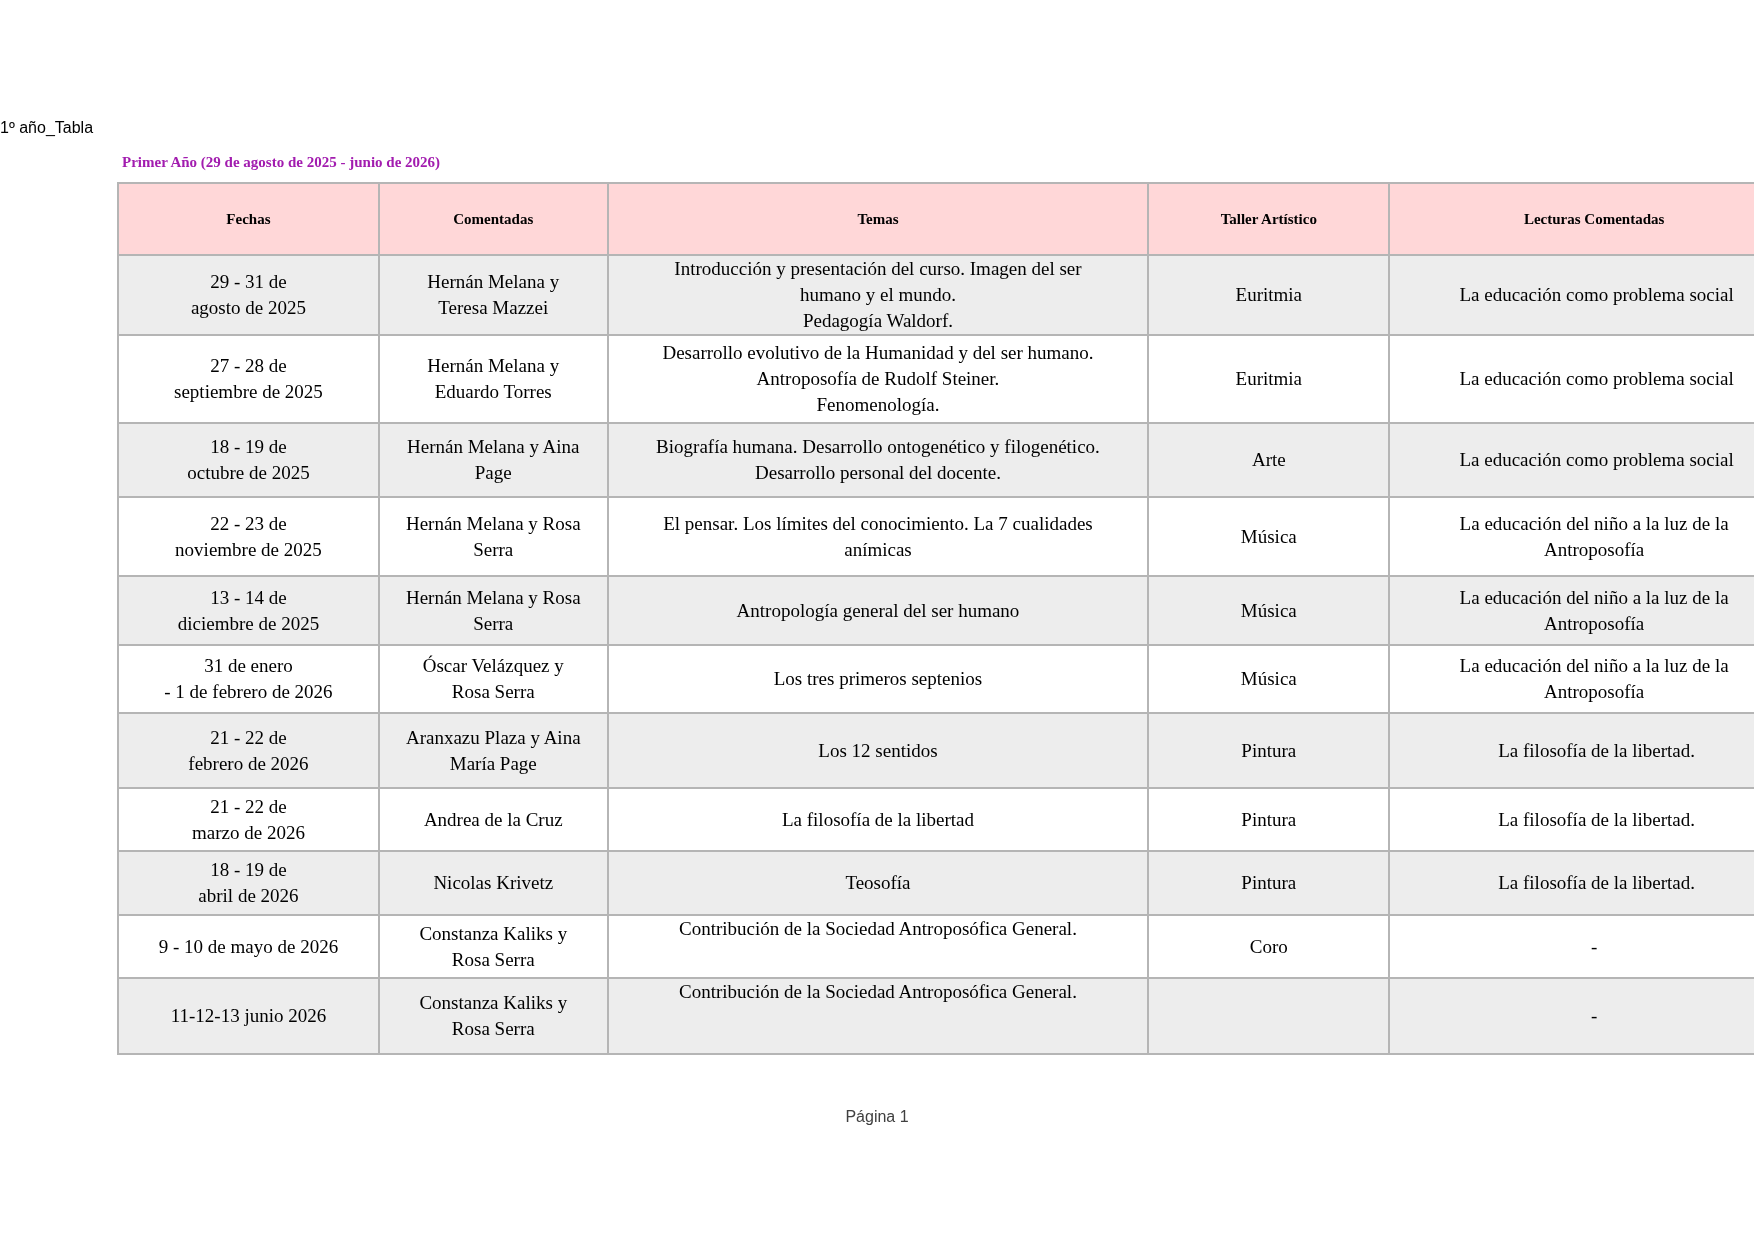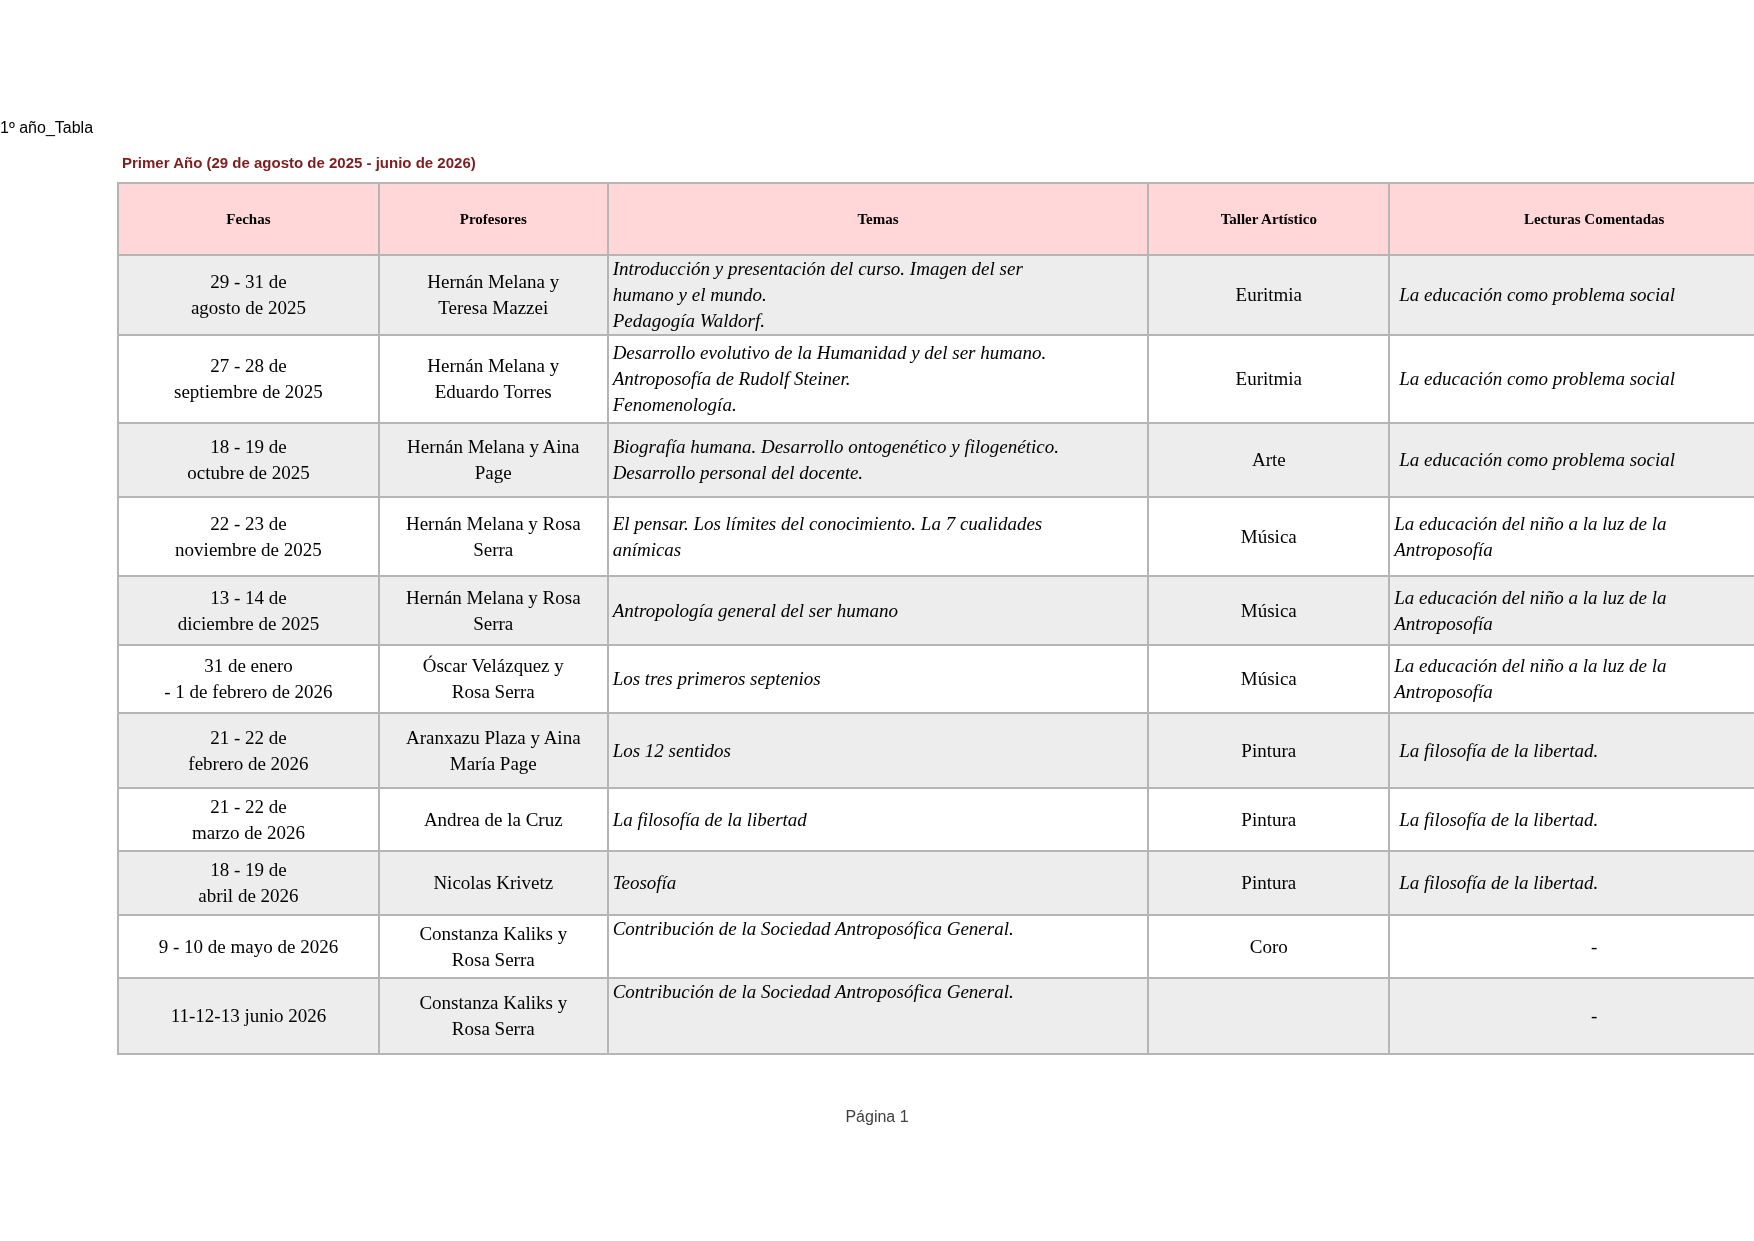--- a/index.html
+++ b/index.html
@@ -3,35 +3,35 @@
   <meta charset="utf-8">
   <style>
     html, body { margin: 0; padding: 0; background: #ffffff; }
     body { width: 1754px; height: 1241px; position: relative; overflow: hidden; }
     .header-title {
       position: absolute; top: 119px; left: 0; width: 1754px; text-align: left;
       font-family: "Liberation Sans", sans-serif; font-size: 16px; color: #000;
     }
     .subtitle {
       position: absolute; top: 154px; left: 122px;
-      font-family: Liberation Sans, sans-serif; font-size: 15px; font-weight: bold; color: #7f1d1d;
+      font-family: Liberation Serif, serif; font-size: 15px; font-weight: bold; color: #a21caf;
     }
     table.schedule {
       position: absolute; top: 182px; left: 117px; width: 1683px;
       border-collapse: collapse;
       font-family: "Liberation Serif", serif; font-size: 19px; color: #000;
     }
     table.schedule th, table.schedule td {
       border: 2px solid #b5b5b5; padding: 0 4px; line-height: 26px;
     }
     table.schedule th {
       background: #ffd7d8; height: 70px; font-size: 15px; font-weight: bold; text-align: center;
     }
     table.schedule td.c { text-align: center; }
-    table.schedule td.l { text-align: left; font-style: italic; }
+    table.schedule td.l { text-align: center; }
     table.schedule td.top { vertical-align: top; }
     table.schedule td.lect { padding-left: 9px; }
     table.schedule td.lect.wrap { padding-left: 4px; }
     tr.odd td { background: #ededed; }
     tr.even td { background: #ffffff; }
     .line { display: block; }
     .footer {
       position: absolute; top: 1108px; left: 0; width: 1754px; text-align: center;
       font-family: "Liberation Sans", sans-serif; font-size: 16px; color: #404040;
     }
@@ -46,21 +46,21 @@
   <colgroup>
     <col style="width:235px">
     <col style="width:206px">
     <col style="width:487px">
     <col style="width:217px">
     <col style="width:369px">
   </colgroup>
   <thead>
     <tr>
       <th>Fechas</th>
-      <th>Profesores</th>
+      <th>Comentadas</th>
       <th>Temas</th>
       <th>Taller Artístico</th>
       <th>Lecturas Comentadas</th>
     </tr>
   </thead>
   <tbody id="table-body">
       <tr class="odd" style="height: 80px; margin-left: 44px;">
         <td class="c">
           <span class="line">29 - 31 de</span>
           <span class="line">agosto de 2025</span>

